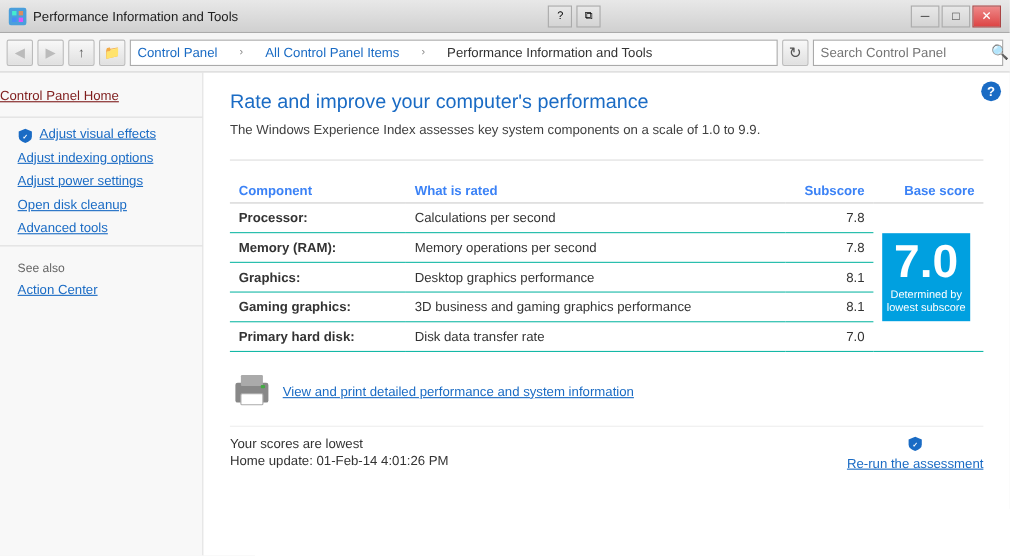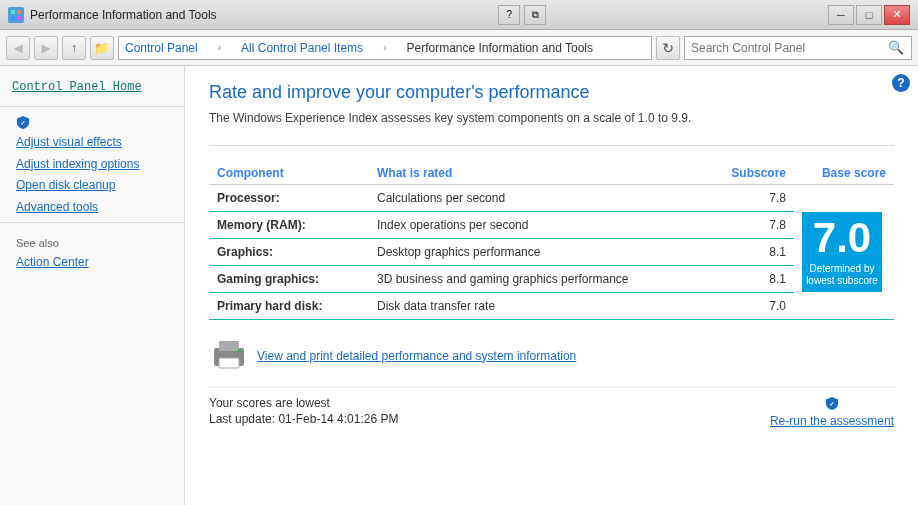--- a/index.html
+++ b/index.html
@@ -122,21 +122,21 @@
       border: 1px solid #bbb;
       border-radius: 2px;
       display: flex;
       align-items: center;
       justify-content: center;
       cursor: pointer;
       font-size: 14px;
       color: #555;
     }
     .search-box {
-      width: 228px;
+      width: 173px;
       height: 24px;
       background: white;
       border: 1px solid #aaa;
       display: flex;
       align-items: center;
       padding: 0 6px;
     }
     .search-input {
       flex: 1;
       border: none;
@@ -155,39 +155,37 @@
 
     
     .sidebar {
       width: 185px;
       background: #f8f8f8;
       border-right: 1px solid #ddd;
       padding: 10px 0;
       flex-shrink: 0;
     }
     .sidebar-home {
-      padding: 4px 12px 8px;
-      font-size: 12px;
-      color: #0f766e;
+      padding: 4px 0 8px;
+      font-size: 12px;
+      color: #7f1d1d;
       cursor: pointer;
       text-decoration: underline;
-      font-family: Liberation Mono, monospace;
     }
     .sidebar-divider {
       height: 1px;
       background: #ddd;
       margin: 4px 0;
     }
     .sidebar-item {
       display: flex;
-      align-items: flex-start;
+      align-items: flex-end;
       padding: 3px 16px;
       gap: 6px;
       cursor: pointer;
-      flex-direction: column;
     }
     .sidebar-item-icon {
       width: 14px;
       height: 14px;
       margin-top: 1px;
       flex-shrink: 0;
     }
     .sidebar-item-text {
       font-size: 12px;
       color: #1a6bc4;
@@ -391,20 +389,23 @@
           <text x="7" y="10" text-anchor="middle" fill="white" font-size="6" font-weight="bold">✓</text>
         </svg>
       </div>
       <span class="sidebar-item-text">Adjust visual effects</span>
     </div>
 
     <div class="sidebar-item">
       <span class="sidebar-item-text">Adjust indexing options</span>
     </div>
 
+    <div class="sidebar-item">
+      <span class="sidebar-item-text">Adjust power settings</span>
+    </div>
 
     <div class="sidebar-item">
       <span class="sidebar-item-text">Open disk cleanup</span>
     </div>
 
     <div class="sidebar-item">
       <span class="sidebar-item-text">Advanced tools</span>
     </div>
 
     <div class="sidebar-divider"></div>
@@ -440,21 +441,21 @@
               <td class="basescore" rowspan="5">
                 <div class="base-score-box">
                   <div class="base-score-number">7.0</div>
                   <div class="base-score-label">Determined by
 lowest subscore</div>
                 </div>
               </td>
             </tr>
             <tr>
               <td class="component">Memory (RAM):</td>
-              <td class="rated">Index operations per second</td>
+              <td class="rated">Memory operations per second</td>
               <td class="subscore">7.8</td>
             </tr>
             <tr>
               <td class="component">Graphics:</td>
               <td class="rated">Desktop graphics performance</td>
               <td class="subscore">8.1</td>
             </tr>
             <tr>
               <td class="component">Gaming graphics:</td>
               <td class="rated">3D business and gaming graphics performance</td>
@@ -478,21 +479,21 @@
           <rect x="28" y="14" width="4" height="3" rx="1" fill="#4a4"></rect>
         </svg>
       </div>
       <span class="view-details-link">View and print detailed performance and system information</span>
     </div>
 
     <div class="bottom-section">
       <div>
         <div class="scores-status">Your scores are lowest</div>
         <div class="last-update">
-          <span>Last update:</span>
+          <span>Home update:</span>
           <span>01-Feb-14 4:01:26 PM</span>
         </div>
       </div>
       <div class="rerun-link">
         <div style="width:14px;height:14px;flex-shrink:0;">
           <svg width="14" height="14" viewBox="0 0 14 14">
             <path d="M7 1 L13 3.5 L13 8 Q13 12 7 14 Q1 12 1 8 L1 3.5 Z" fill="#1a6bc4"></path>
             <text x="7" y="10" text-anchor="middle" fill="white" font-size="6" font-weight="bold">✓</text>
           </svg>
         </div>

